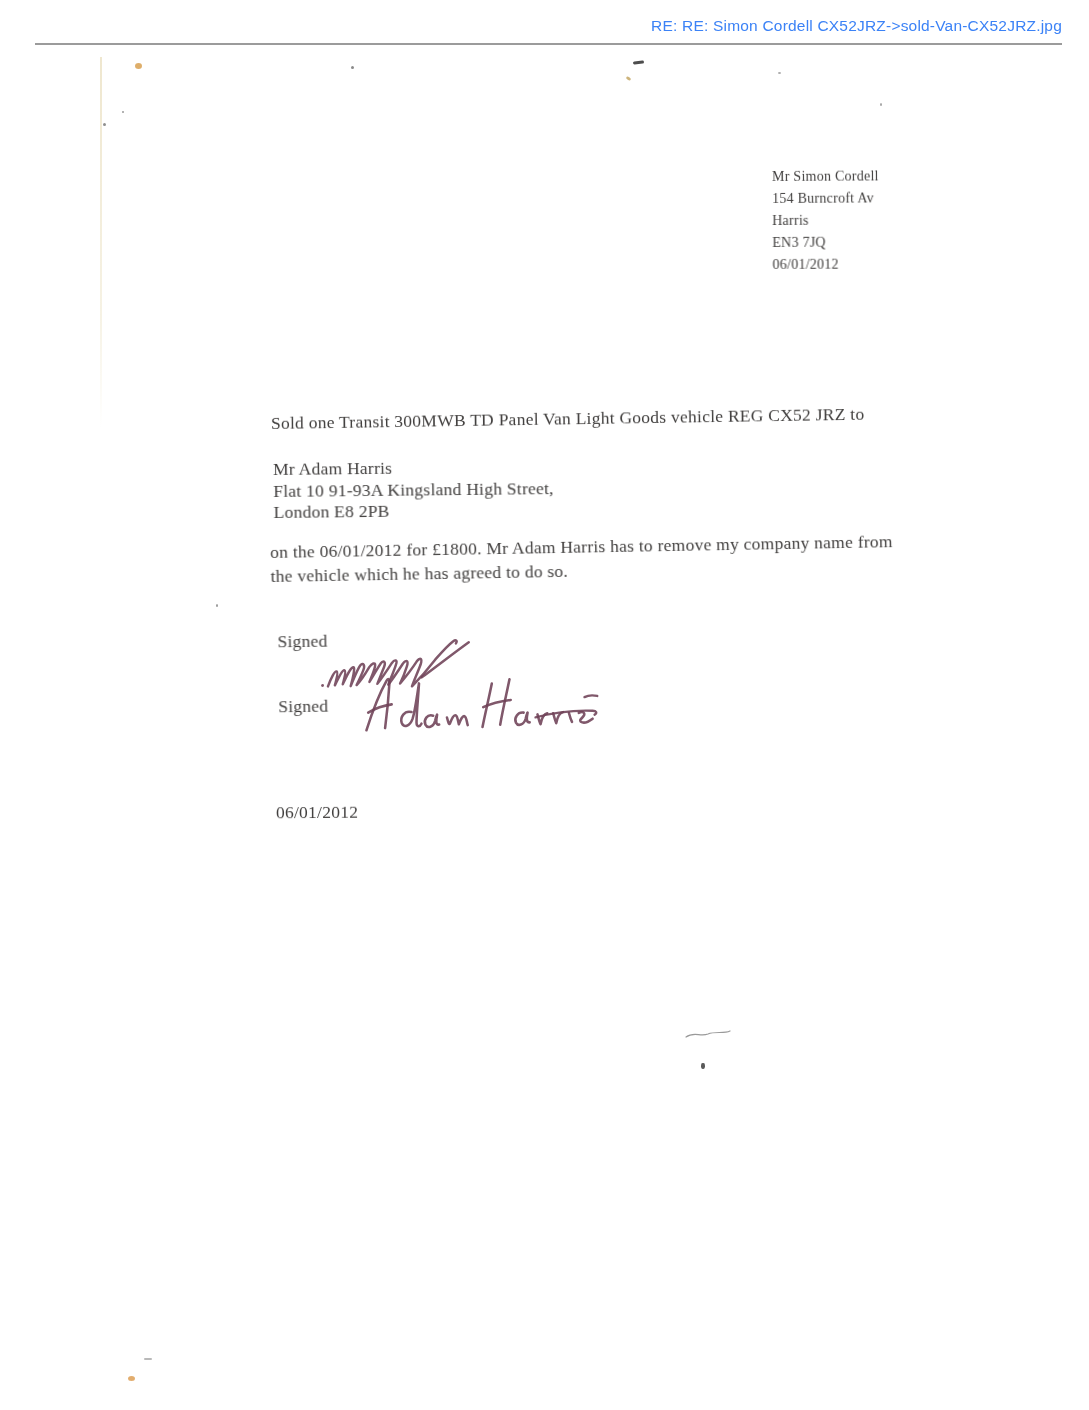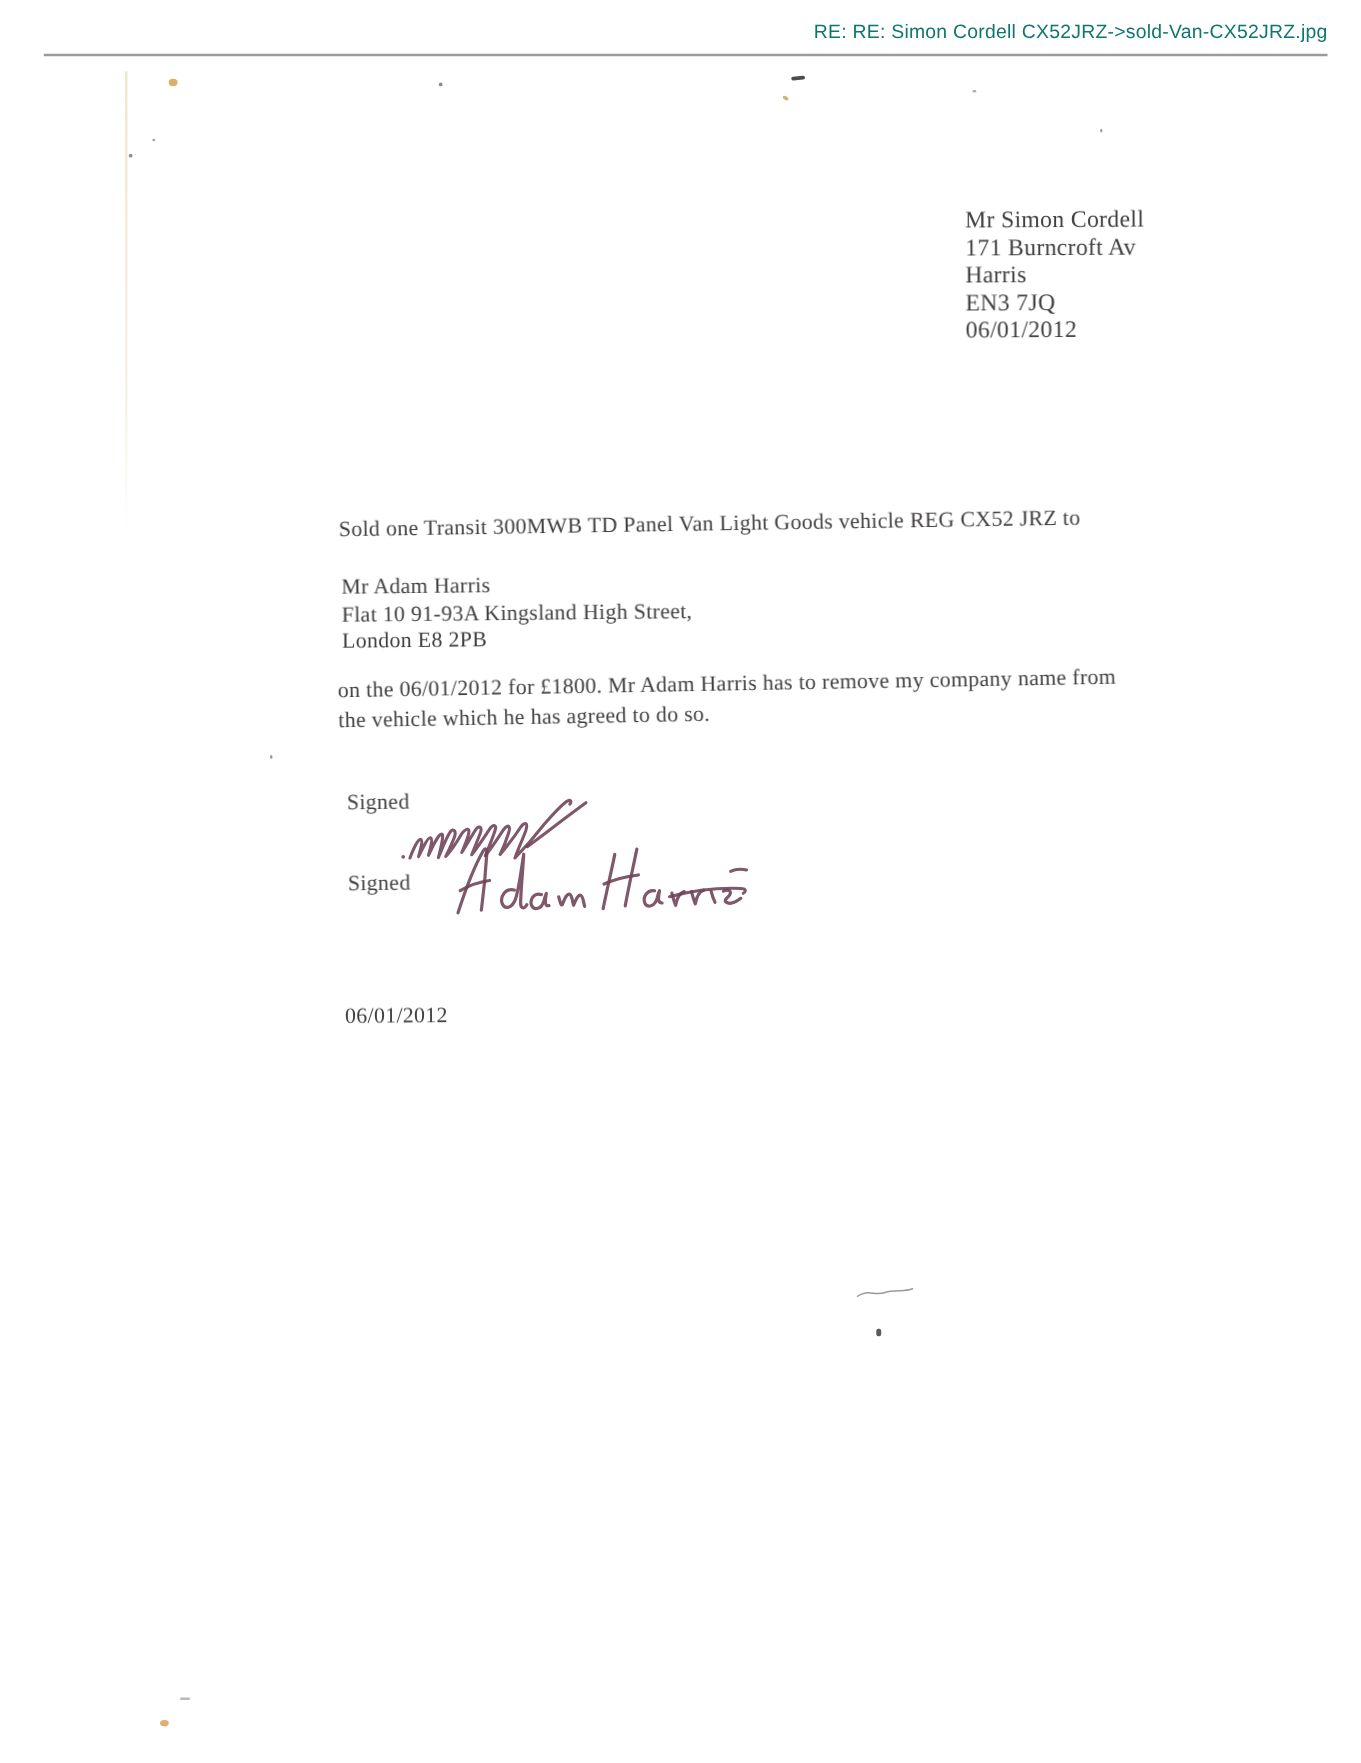--- a/index.html
+++ b/index.html
@@ -13,41 +13,41 @@
     font-family: "Liberation Serif", "DejaVu Serif", serif;
   }
   
   .attachment-title {
     position: absolute;
     top: 17px;
     right: 27px;
     font-family: "Liberation Sans", "DejaVu Sans", sans-serif;
     font-size: 15.5px;
     letter-spacing: 0.2px;
-    color: #0f766e;
+    color: #3b82f6;
   }
   .header-rule {
     position: absolute;
     top: 43px;
     left: 35px;
     right: 27px;
     height: 2px;
     background: #9b9b9b;
   }
   
   .scan-text {
     color: #413f3e;
     filter: blur(0.3px);
     letter-spacing: 0.25px;
   }
   .sender-block {
     position: absolute;
     left: 772px;
     top: 166px;
-    font-size: 19px;
+    font-size: 14px;
     line-height: 22px;
     transform: rotate(-0.3deg);
     transform-origin: left top;
   }
   .sender-block div { white-space: nowrap; }
   .subject-line {
     position: absolute;
     left: 271px;
     top: 413px;
     font-size: 17.5px;
@@ -148,21 +148,21 @@
   <div class="speck sp9"></div>
   <div class="speck sp10"></div>
   <div class="speck sp11"></div>
   <div class="speck sp12"></div>
   <svg class="squiggle" width="48" height="16" viewBox="0 0 48 16">
     <path d="M2 11 C10 5 16 11 24 8 C31 5 40 8 46 5" stroke="#9a9a9a" stroke-width="1.2" fill="none" stroke-linecap="round"></path>
   </svg>
 
   <div class="sender-block scan-text">
     <div>Mr Simon Cordell</div>
-    <div>171 Burncroft Av</div>
+    <div>154 Burncroft Av</div>
     <div>Harris</div>
     <div>EN3 7JQ</div>
     <div>06/01/2012</div>
   </div>
 
   <div class="subject-line scan-text">Sold one Transit 300MWB TD Panel Van Light Goods vehicle REG CX52 JRZ to</div>
 
   <div class="recipient-block scan-text">
     <div>Mr Adam Harris</div>
     <div>Flat 10 91-93A Kingsland High Street,</div>

